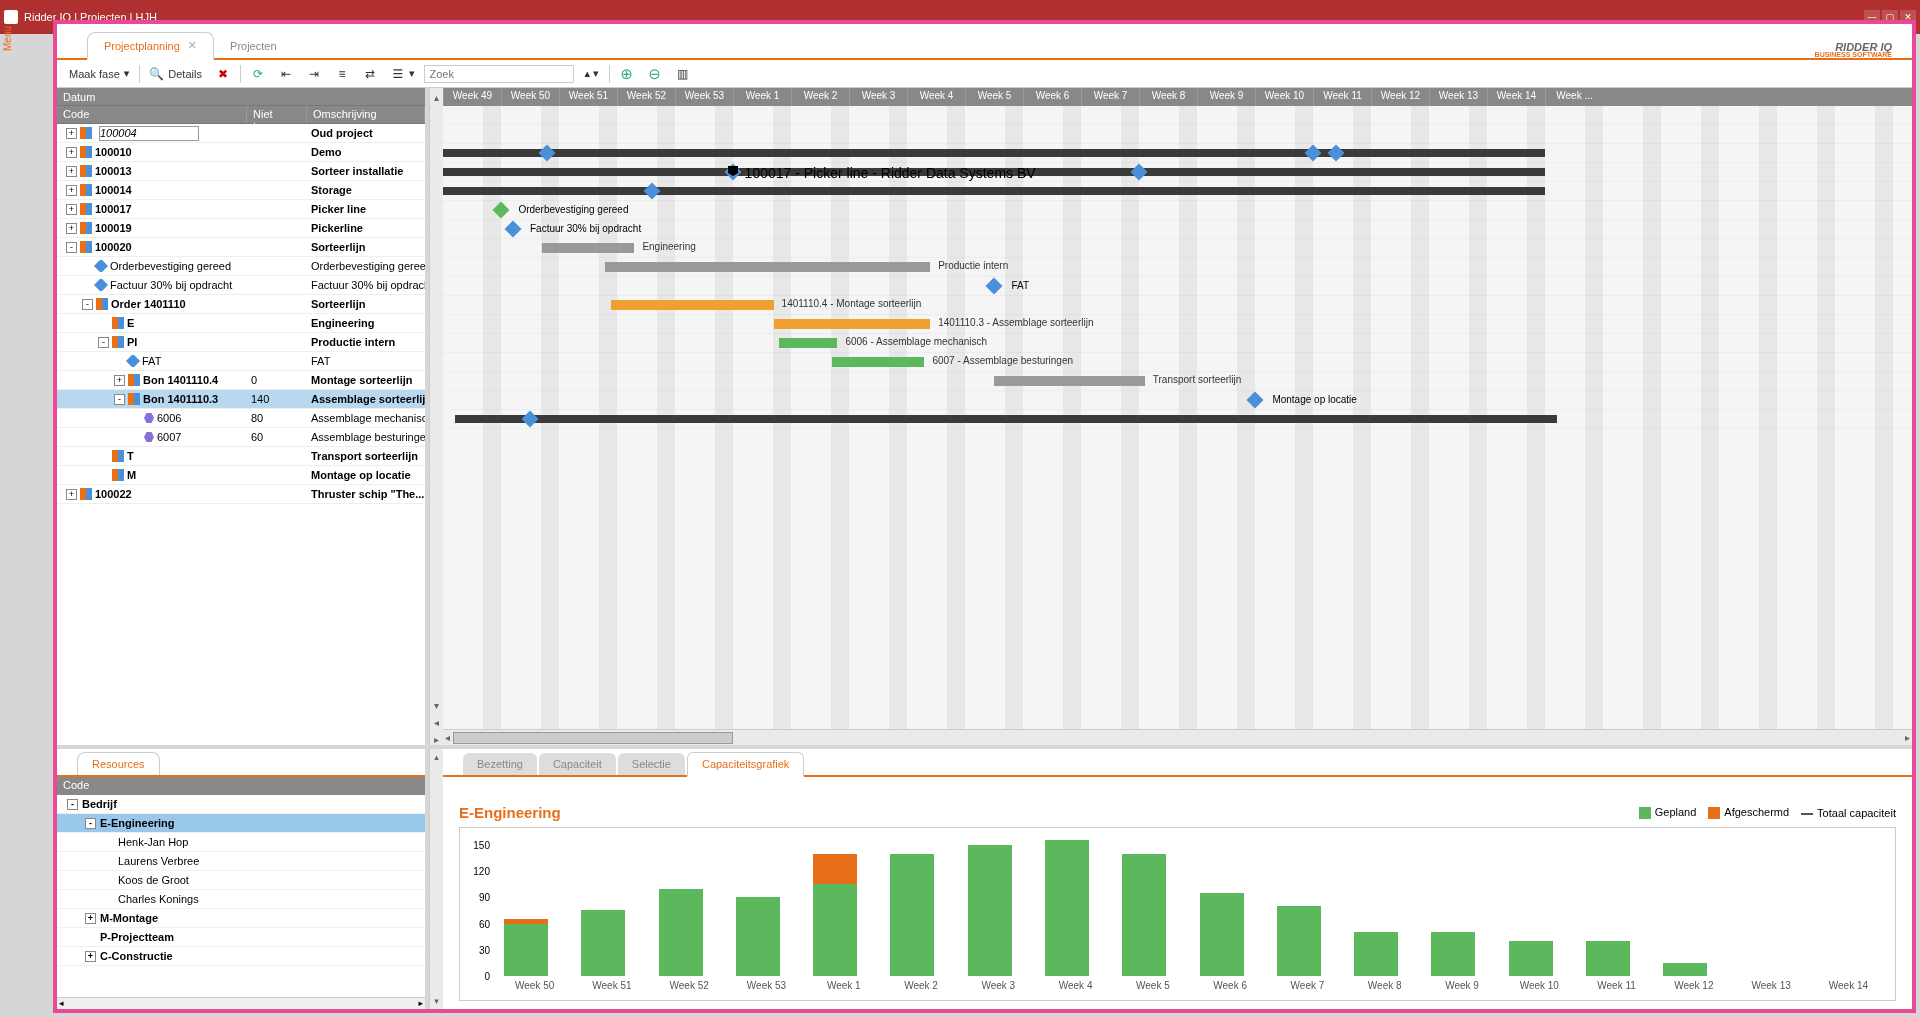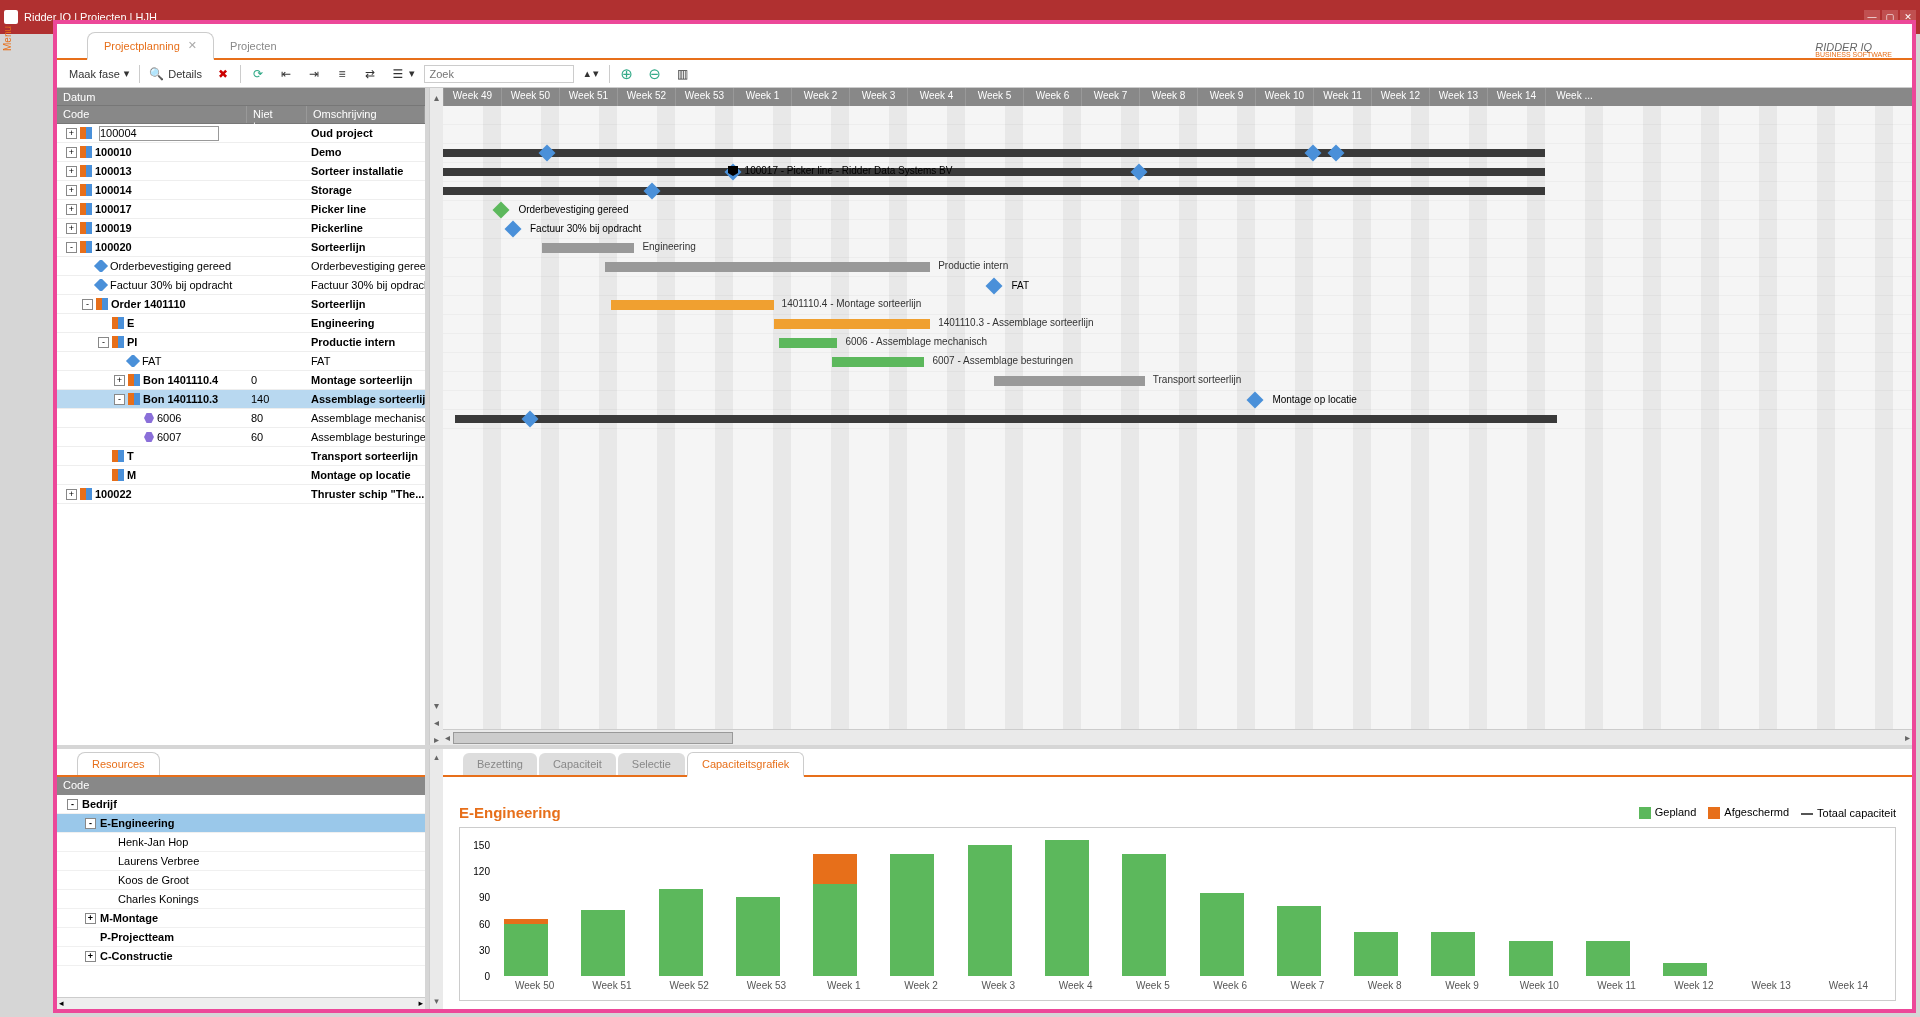--- a/index.html
+++ b/index.html
@@ -17,21 +17,21 @@
 
 
 .app { position:absolute; left:20px; right:4px; top:20px; bottom:4px; background:#fff; border:4px solid #ec4899; display:flex; flex-direction:column;margin-left:33px;}
 
 
 .top-tabs-row { height:36px; display:flex; align-items:flex-end; padding-left:30px; border-bottom:2px solid #e76f1a; justify-content:space-between;}
 .top-tabs { display:flex; align-items:flex-end;}
 .top-tab { padding:6px 16px 6px 16px; border-top-left-radius:8px; border-top-right-radius:8px; color:#888; cursor:pointer; display:flex; align-items:center; gap:8px;}
 .top-tab.active { background:#fff; color:#e76f1a; border:1px solid #ccc; border-bottom:2px solid #fff; margin-bottom:-2px;}
 .top-tab .close { color:#aaa; }
-.logo { margin-right:20px; font-style:italic; font-weight:normal; color:#666; font-size:18px; line-height:0.8;}
+.logo { margin-right:20px; font-style:italic; font-weight:bold; color:#666; font-size:18px; text-align:right; line-height:0.8;}
 .logo .sub { font-size:7px; color:#e76f1a; display:block; font-style:normal;}
 
 
 .toolbar { height:28px; background:#fff; border-bottom:1px solid #ccc; display:flex; align-items:center; padding:0 8px; gap:6px;}
 .tool-btn { display:flex; align-items:center; gap:4px; padding:2px 4px; cursor:pointer; color:#333;}
 .tool-sep { width:1px; height:18px; background:#ccc;}
 .tool-icon { width:14px; height:14px; display:inline-flex; align-items:center; justify-content:center; font-size:12px;}
 .search-box { width:150px; height:18px; border:1px solid #ccc; padding:0 4px;}
 
 
@@ -46,21 +46,21 @@
 .col-header { padding:2px 6px; border-right:1px solid #999;}
 .col-code { width:190px; }
 .col-niet { width:60px; }
 .col-oms { flex:1;}
 .tree-body { flex:1; overflow-y:auto; background:#fff;}
 .tree-row { display:flex; height:19px; align-items:center; border-bottom:1px solid #eee; cursor:pointer;}
 .tree-row .c1 { width:190px; display:flex; align-items:center; white-space:nowrap; overflow:hidden;}
 .tree-row .c2 { width:60px; padding-left:4px;}
 .tree-row .c3 { flex:1; padding-left:4px; white-space:nowrap; overflow:hidden;}
 .tree-row.selected { background:#b8d8f0;}
-.tree-row.input-row .c1 input { width:120px; border:1px solid #999; height:15px; margin-left:4px;}
+.tree-row.input-row .c1 input { width:100px; border:1px solid #999; height:15px; margin-left:4px;font-style:italic;}
 .expander { width:11px; height:11px; border:1px solid #888; display:inline-flex; align-items:center; justify-content:center; font-size:9px; margin:0 3px; background:#fff;}
 .ic { width:12px; height:12px; display:inline-block; margin-right:3px;}
 .ic-proj { background:linear-gradient(90deg,#e76f1a 50%, #4a90d9 50%);}
 .ic-diamond { width:10px; height:10px; transform:rotate(45deg); background:#4a90d9; margin-right:4px;}
 .ic-hex { width:10px; height:10px; background:#8a6fd9; clip-path: polygon(25% 0, 75% 0, 100% 50%, 75% 100%, 25% 100%, 0 50%);}
 .indent { display:inline-block;}
 .nav-arrows { width:14px; background:#eaeaea; display:flex; flex-direction:column; align-items:center; padding-top:4px; gap:6px; border-left:1px solid #ccc;}
 .nav-arrow { font-size:10px; color:#666; cursor:pointer;}
 
 
@@ -456,21 +456,21 @@
                 <div class="bar dark" style="left: 0px; width: 1102px;"></div>
                 <div class="diamond" style="left: 98.4px;"></div>
                 <div class="diamond" style="left: 864px;"></div>
                 <div class="diamond" style="left: 887.2px;"></div>
               </div>
               <div class="grow">
                 <div class="bar dark" style="left: 0px; width: 1102px;"></div>
                 <div class="diamond" style="left: 284px;"></div>
                 <div class="diamond" style="left: 690px;"></div>
                 <div class="pent" style="left: 285px;"></div>
-                <span style="position: absolute; left: 301.6px; top: 2px; font-size: 10px;">100017 - Picker line - Ridder Data Systems BV</span>
+                <span style="position: absolute; left: 301.6px; top: 2px; font-size: 14px;">100017 - Picker line - Ridder Data Systems BV</span>
               </div>
               <div class="grow">
                 <div class="bar dark" style="left: 0px; width: 1102px;"></div>
                 <div class="diamond" style="left: 202.8px;"></div>
               </div>
               <div class="grow">
                 <div class="diamond g" style="left: 52px;"></div>
                 <span style="position: absolute; left: 75.4px; top: 3px; font-size: 10px;">Orderbevestiging gereed</span>
               </div>
               <div class="grow">

